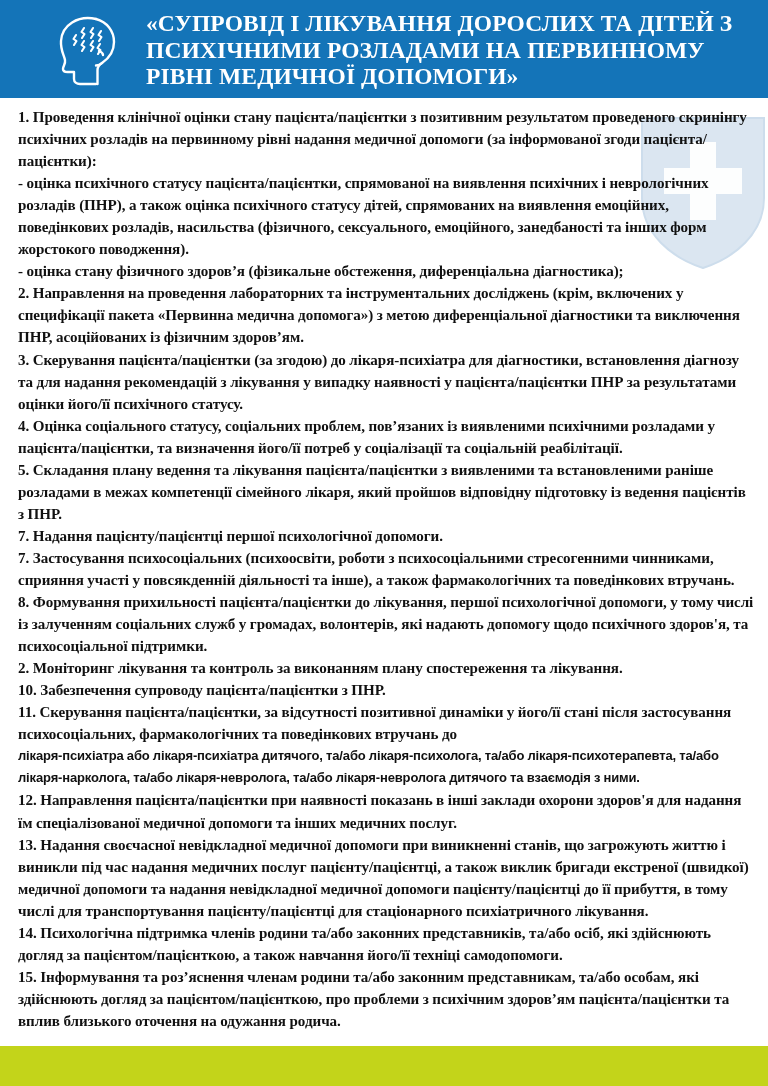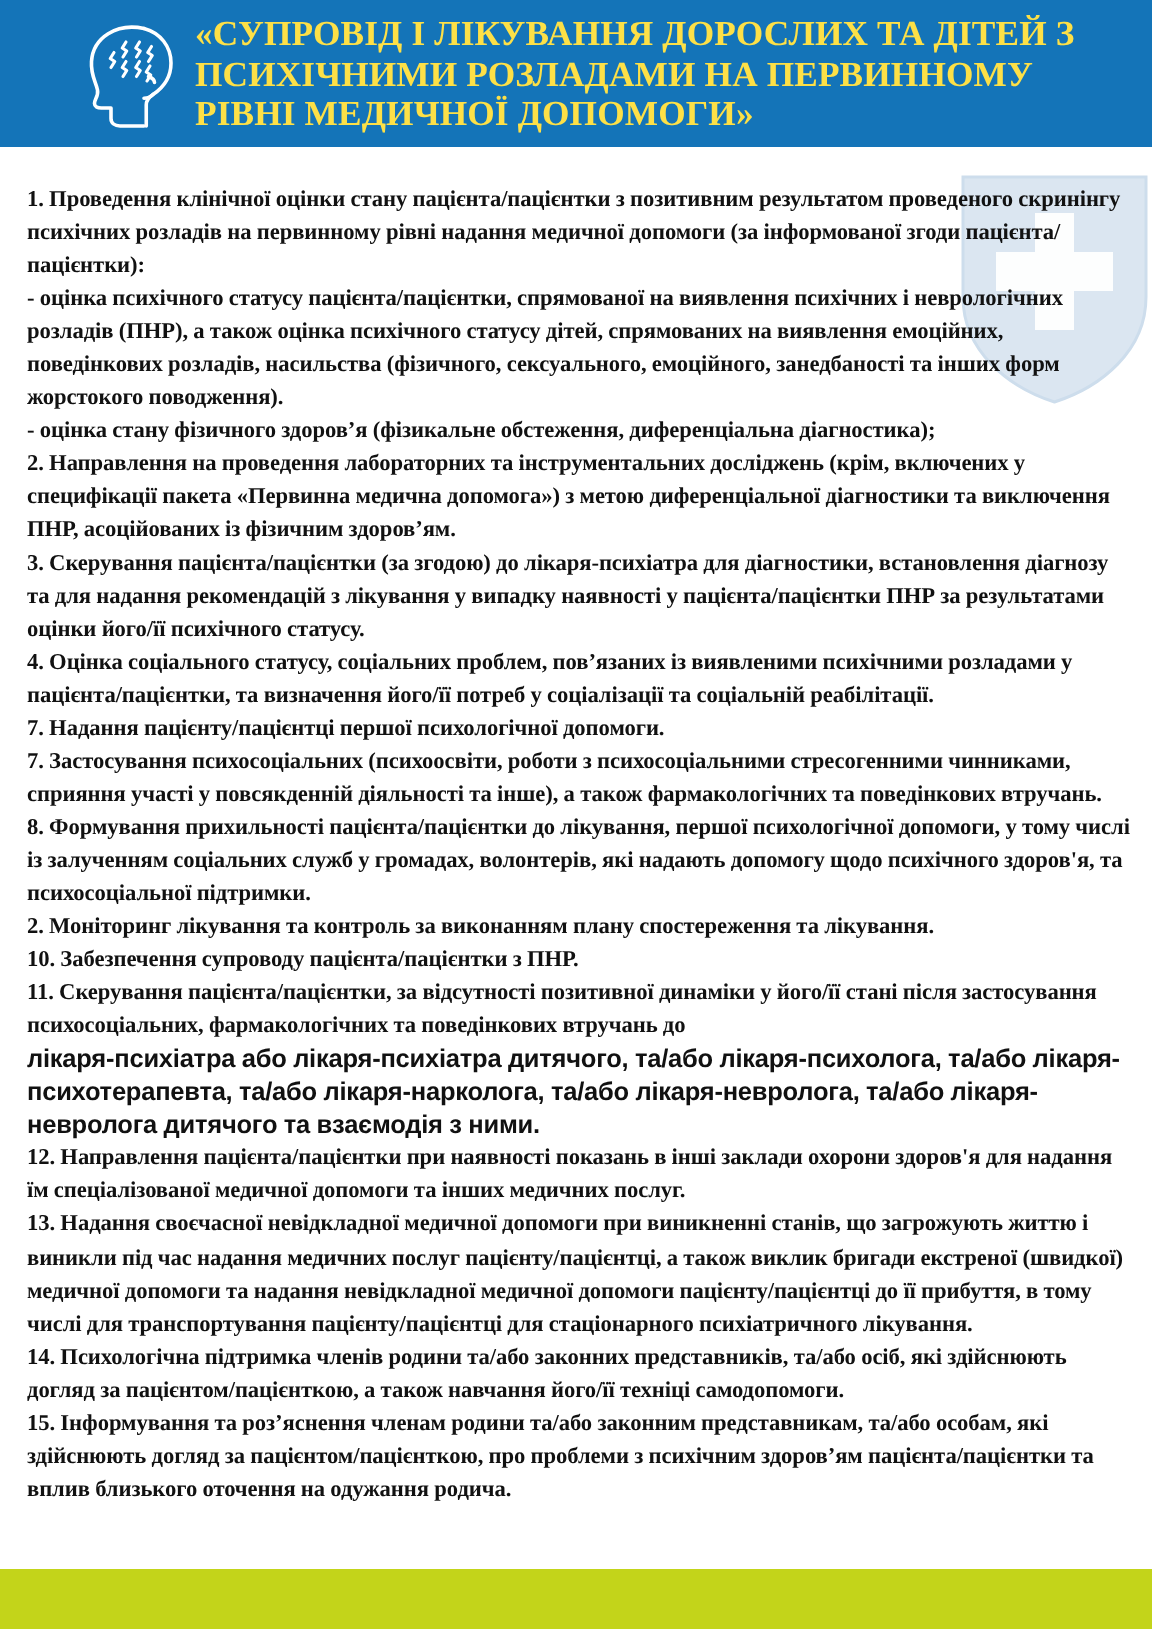--- a/index.html
+++ b/index.html
@@ -31,29 +31,29 @@
     z-index: 5;
   }
   .header-icon {
     width: 68px;
     height: 76px;
     flex: 0 0 68px;
     margin-right: 10px;
     display: block;
   }
   .header-title {
-    color: #fde047;
+    color: #ffffff;
     font-family: "Liberation Serif", "DejaVu Serif", serif;
     font-weight: bold;
     font-size: 23.5px;
     line-height: 26.5px;
     letter-spacing: 0.1px;
     text-transform: uppercase;
     white-space: pre-line;
-    margin: 0;
+    margin: 16px;
     padding-top: 2px;
   }
 
   
   .watermark {
     position: absolute;
     right: 0px;
     top: 112px;
     width: 130px;
     height: 160px;
@@ -62,37 +62,37 @@
   }
 
   
   .content {
     position: absolute;
     left: 0;
     top: 98px;
     width: 768px;
     height: 948px;
     box-sizing: border-box;
-    padding: 24px 14px 0 18px;
+    padding: 8px 14px 0 18px;
     z-index: 2;
   }
   .para {
     color: #111111;
     font-family: "Liberation Serif", "DejaVu Serif", serif;
     font-weight: bold;
     font-size: 15.1px;
     line-height: 22.05px;
     margin: 0;
     text-align: left;
     letter-spacing: -0.05px;
     word-spacing: -0.2px;
   }
   .para.sans {
     font-family: "Liberation Sans", "DejaVu Sans", sans-serif;
-    font-size: 17px;
+    font-size: 13px;
     font-weight: bold;
     letter-spacing: -0.15px;
   }
 
   
   .footer-bar {
     position: absolute;
     left: 0;
     bottom: 0;
     width: 768px;
@@ -138,20 +138,21 @@
 РІВНІ МЕДИЧНОЇ ДОПОМОГИ»</h1>
 </div>
 
 <div class="content">
   <p class="para">1. Проведення клінічної оцінки стану пацієнта/пацієнтки з позитивним результатом проведеного скринінгу психічних розладів на первинному рівні надання медичної допомоги (за інформованої згоди пацієнта/пацієнтки):</p>
   <p class="para">- оцінка психічного статусу пацієнта/пацієнтки, спрямованої на виявлення психічних і неврологічних розладів (ПНР), а також оцінка психічного статусу дітей, спрямованих на виявлення емоційних, поведінкових розладів, насильства (фізичного, сексуального, емоційного, занедбаності та інших форм жорстокого поводження).</p>
   <p class="para">- оцінка стану фізичного здоров’я (фізикальне обстеження, диференціальна діагностика);</p>
   <p class="para">2. Направлення на проведення лабораторних та інструментальних досліджень (крім, включених у специфікації пакета «Первинна медична допомога») з метою диференціальної діагностики та виключення ПНР, асоційованих із фізичним здоров’ям.</p>
   <p class="para">3. Скерування пацієнта/пацієнтки (за згодою) до лікаря-психіатра для діагностики, встановлення діагнозу та для надання рекомендацій з лікування у випадку наявності у пацієнта/пацієнтки ПНР за результатами оцінки його/її психічного статусу.</p>
   <p class="para">4. Оцінка соціального статусу, соціальних проблем, пов’язаних із виявленими психічними розладами у пацієнта/пацієнтки, та визначення його/її потреб у соціалізації та соціальній реабілітації.</p>
+  <p class="para">5. Складання плану ведення та лікування пацієнта/пацієнтки з виявленими та встановленими раніше розладами в межах компетенції сімейного лікаря, який пройшов відповідну підготовку із ведення пацієнтів з ПНР.</p>
   <p class="para">7. Надання пацієнту/пацієнтці першої психологічної допомоги.</p>
   <p class="para">7. Застосування психосоціальних (психоосвіти, роботи з психосоціальними стресогенними чинниками, сприяння участі у повсякденній діяльності та інше), а також фармакологічних та поведінкових втручань.</p>
   <p class="para">8. Формування прихильності пацієнта/пацієнтки до лікування, першої психологічної допомоги, у тому числі із залученням соціальних служб у громадах, волонтерів, які надають допомогу щодо психічного здоров'я, та психосоціальної підтримки.</p>
   <p class="para">2.  Моніторинг лікування та контроль за виконанням плану спостереження та лікування.</p>
   <p class="para">10. Забезпечення супроводу пацієнта/пацієнтки з ПНР.</p>
   <p class="para">11. Скерування пацієнта/пацієнтки, за відсутності позитивної динаміки у його/її стані після застосування психосоціальних, фармакологічних та поведінкових втручань до</p>
   <p class="para sans">лікаря-психіатра або лікаря-психіатра дитячого, та/або лікаря-психолога, та/або лікаря-психотерапевта, та/або лікаря-нарколога, та/або лікаря-невролога, та/або лікаря-невролога дитячого та взаємодія з ними.</p>
   <p class="para">12. Направлення пацієнта/пацієнтки при наявності показань в інші заклади охорони здоров'я для надання їм спеціалізованої медичної допомоги та інших медичних послуг.</p>
   <p class="para">13. Надання своєчасної невідкладної медичної допомоги при виникненні станів, що загрожують життю і виникли під час надання медичних послуг пацієнту/пацієнтці, а також виклик бригади екстреної (швидкої) медичної допомоги та надання невідкладної медичної допомоги пацієнту/пацієнтці до її прибуття, в тому числі для транспортування пацієнту/пацієнтці для стаціонарного психіатричного лікування.</p>
   <p class="para">14. Психологічна підтримка членів родини та/або законних представників, та/або осіб, які здійснюють догляд за пацієнтом/пацієнткою, а також навчання його/її техніці самодопомоги.</p>

